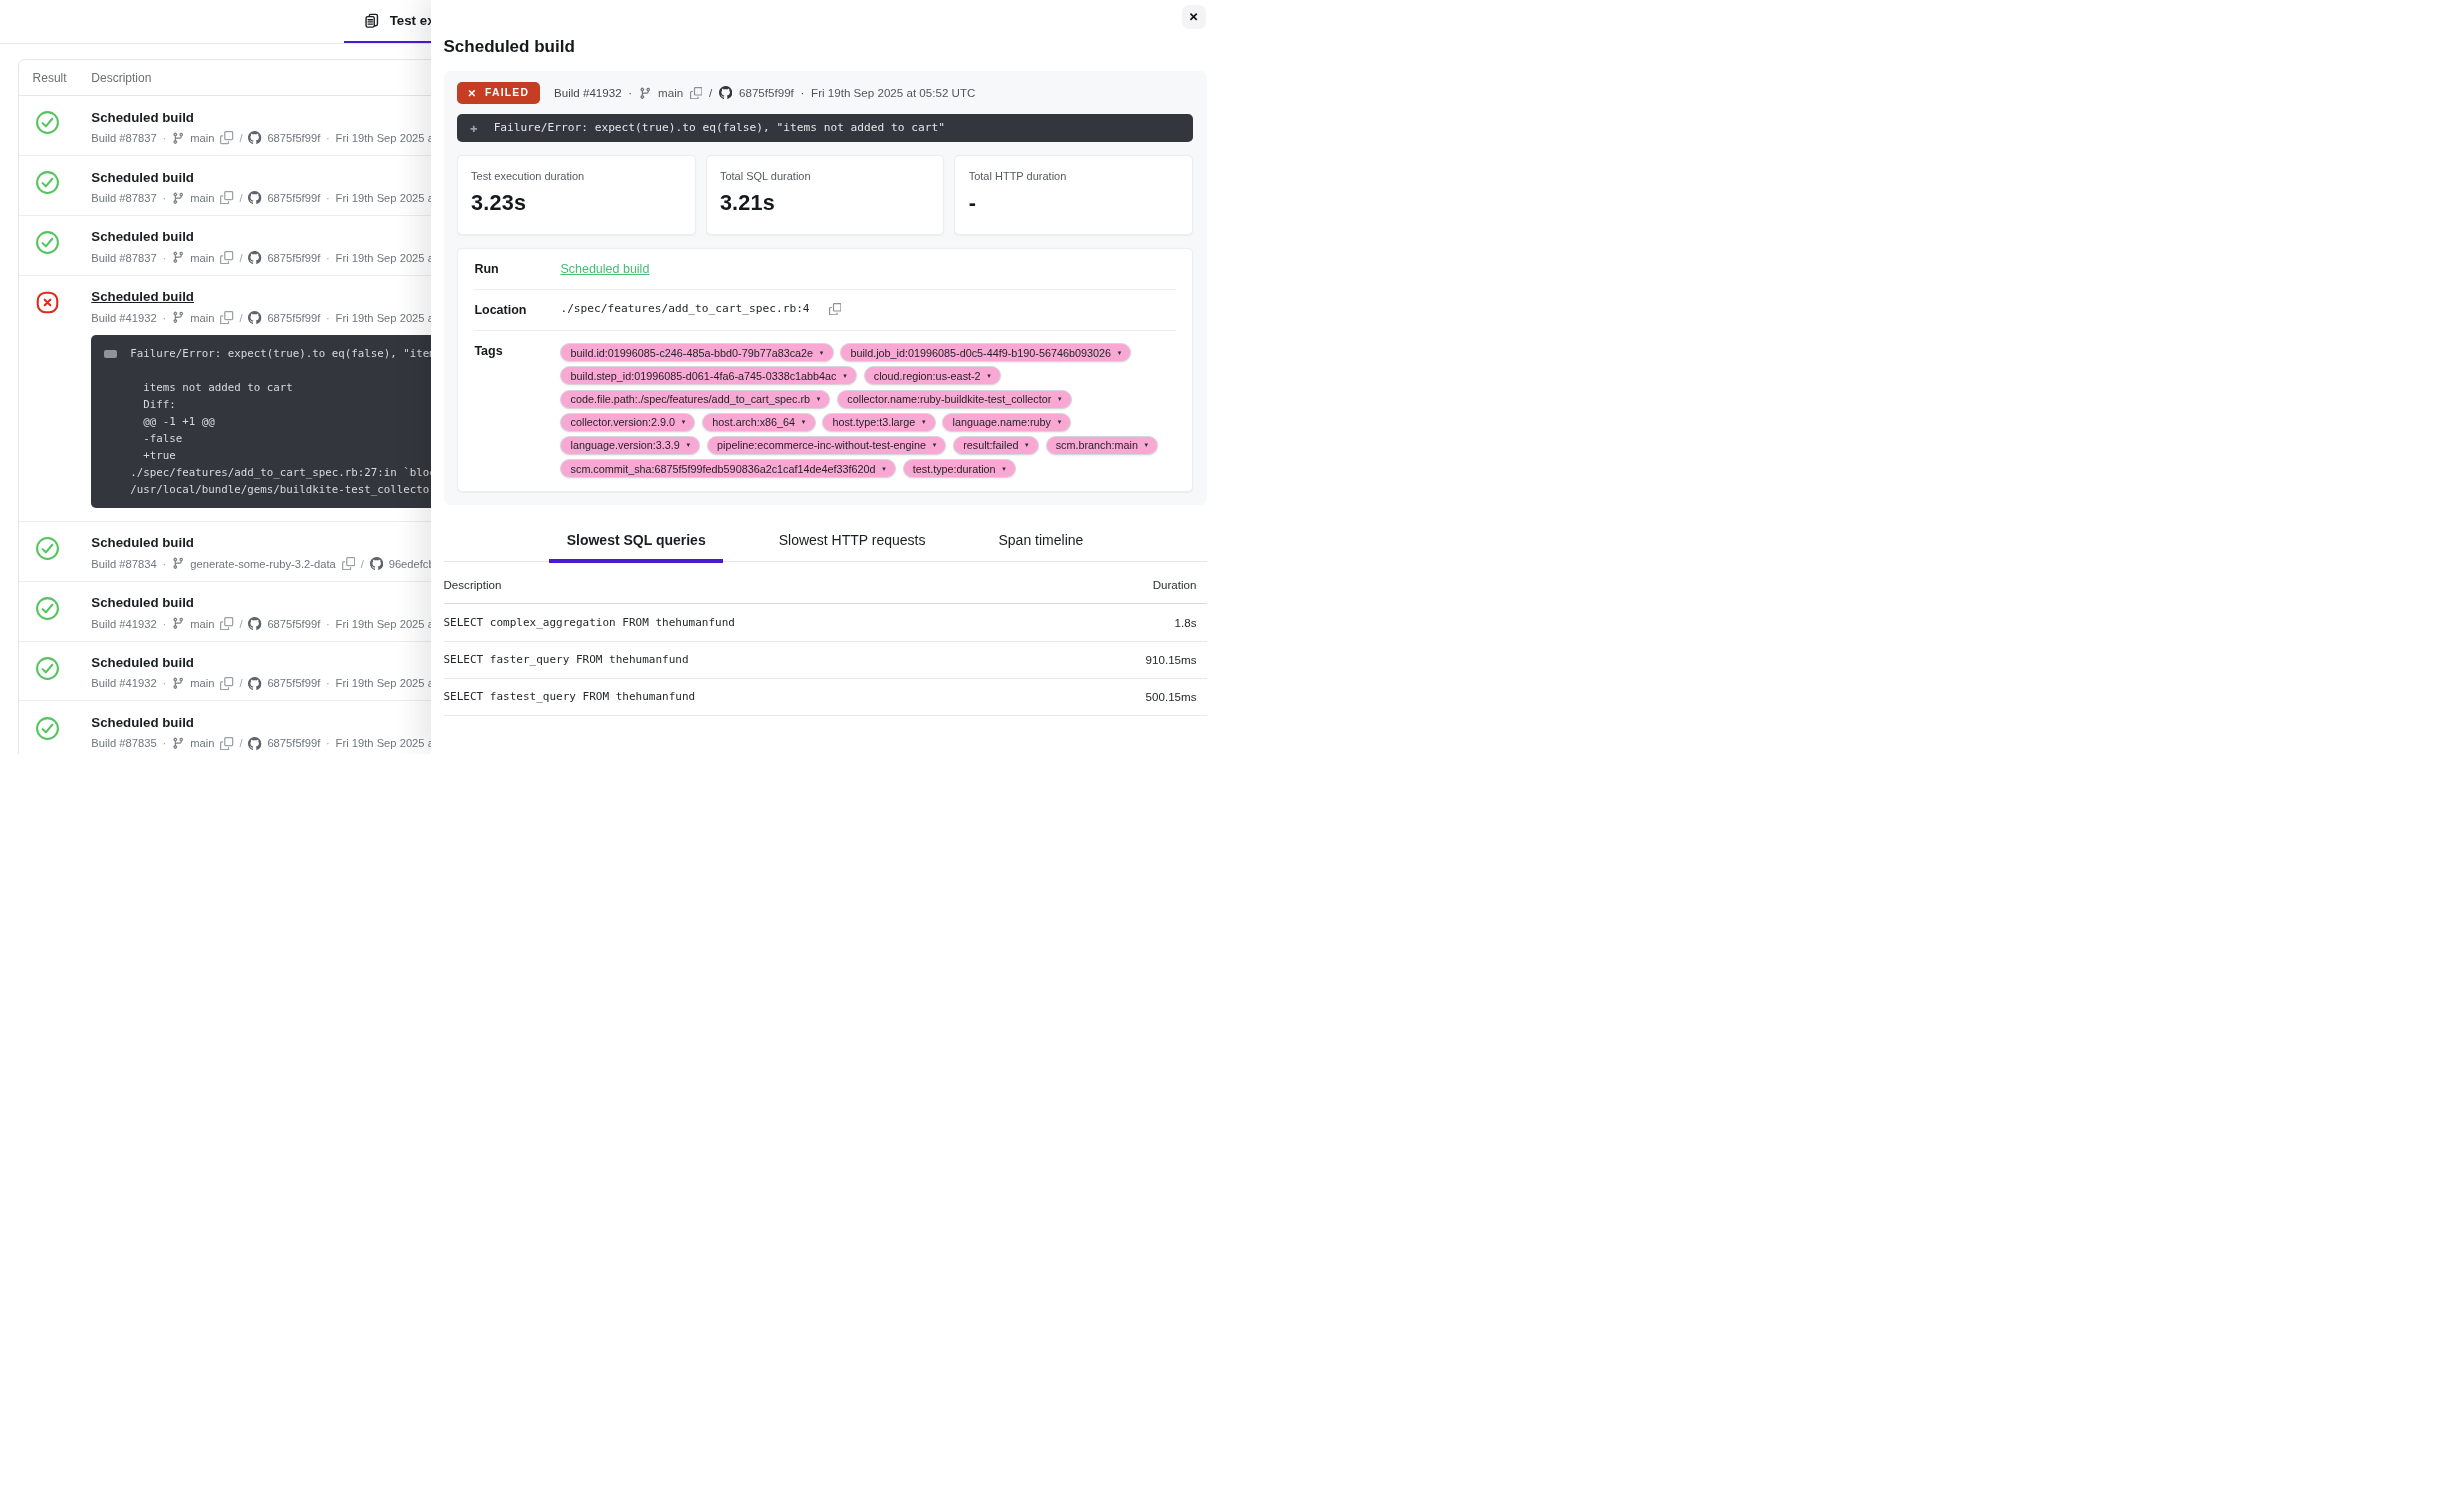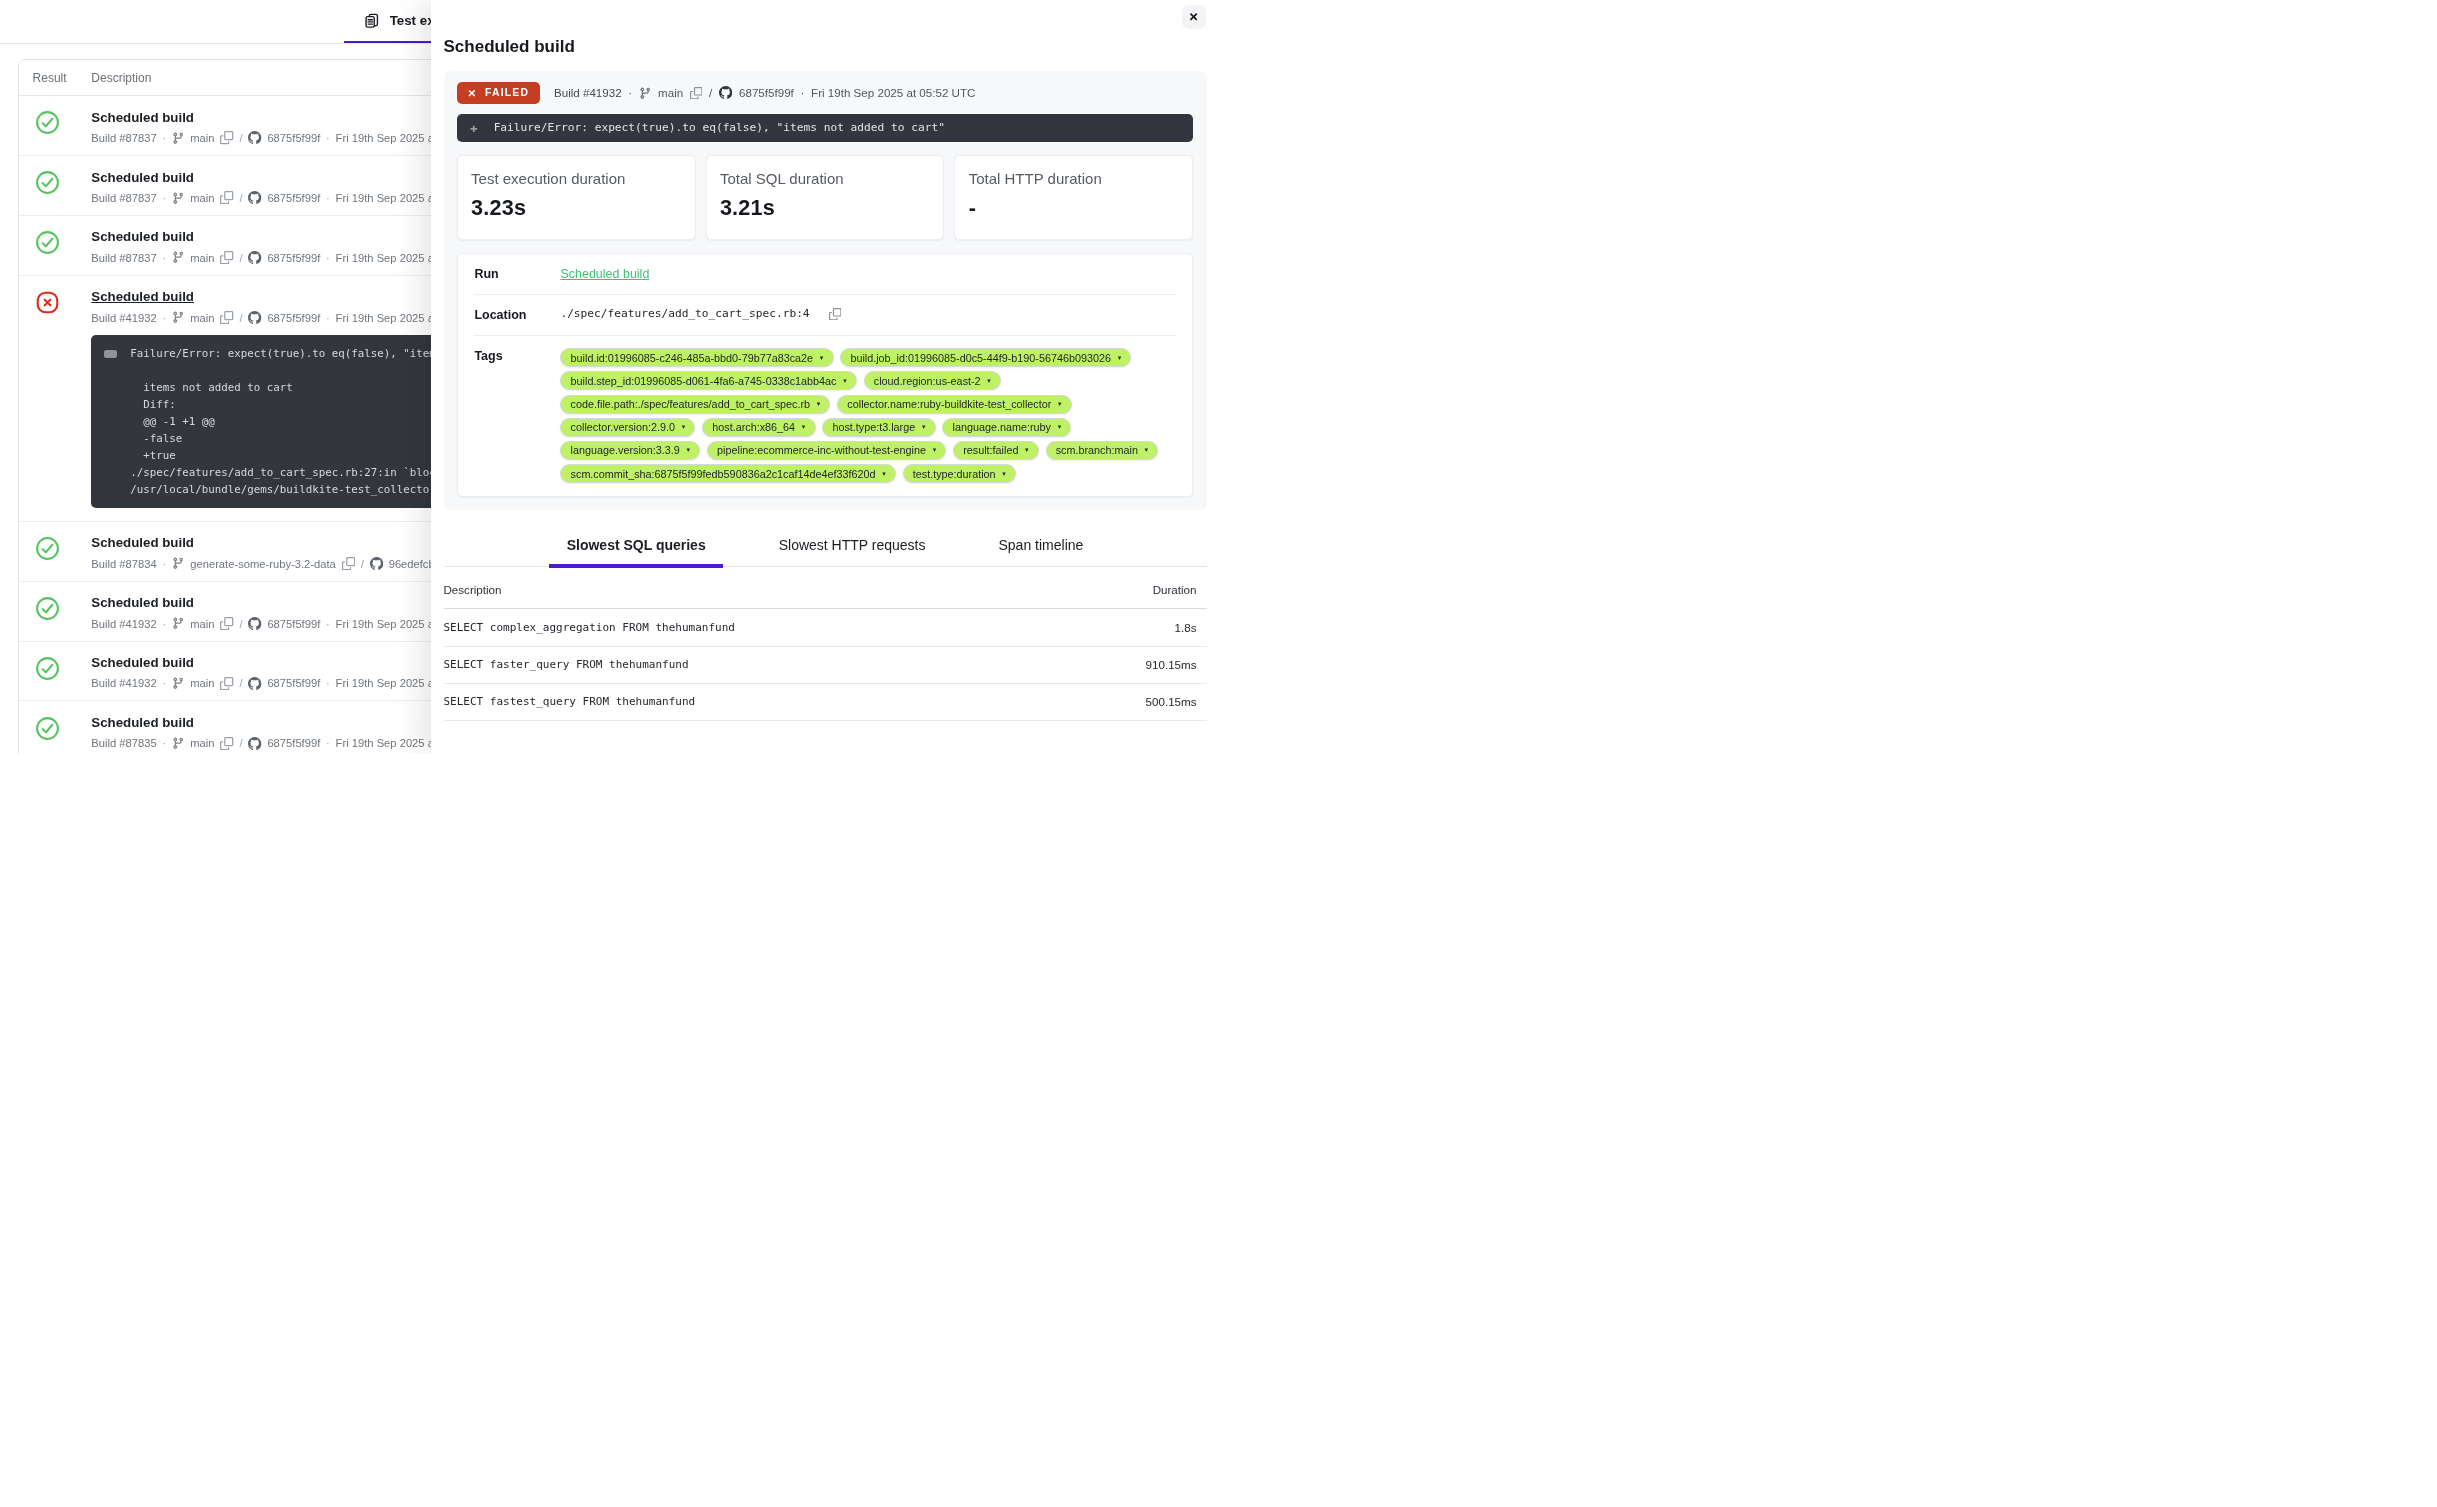--- a/index.html
+++ b/index.html
@@ -60,35 +60,35 @@
     border-radius:5px; padding:5px 10.8px; font-size:10.4px; font-weight:700; letter-spacing:1.2px; }
   .badge-meta { display:flex; align-items:center; gap:6.7px; font-size:11.6px; color:#51565c; white-space:nowrap; }
   .badge-meta .strong { color:#45494f; }
   .error-bar { background:#33373d; border-radius:5px; padding:6.7px 13.3px; display:flex; align-items:center;
     gap:16px; color:#e3e5e7; font-family:"DejaVu Sans Mono", monospace; font-size:11.2px; height:28px; }
   .plus-icon { color:#999ea5; font-size:12.5px; font-weight:700; line-height:1; }
 
   .stats { display:flex; gap:10px; margin-top:13.3px; }
   .stat-card { flex:1; background:#fff; border:0.8px solid #eceef1; border-radius:5px;
     box-shadow:0 0.8px 1.7px rgba(16,20,24,.05); padding:14px 13.3px 18.3px; }
-  .stat-label { font-size:15px; color:#565b62; }
+  .stat-label { font-size:11px; color:#565b62; }
   .stat-value { margin-top:8px; font-size:21.6px; font-weight:700; color:#15181c; letter-spacing:0.2px; }
 
   .details-card { margin-top:12.5px; background:#fff; border:0.8px solid #eceef1; border-radius:5px;
     box-shadow:0 0.8px 1.7px rgba(16,20,24,.05); padding:0 16.6px; }
   .detail-row { display:grid; grid-template-columns:86px 1fr; align-items:start;
     padding:12.5px 0; border-bottom:0.8px solid #ebedef; }
   .detail-row:last-child { border-bottom:none; }
   .detail-label { font-size:12.5px; font-weight:700; color:#16191d; padding-top:0.8px; }
   .run-link { font-size:12.5px; color:#45bd74; text-decoration:underline; cursor:pointer; }
   .loc-value { display:flex; align-items:center; gap:19px; font-family:"DejaVu Sans Mono", monospace;
     font-size:11.2px; color:#24272c; }
   .tags-wrap { display:flex; flex-wrap:wrap; gap:4.2px 6.7px; }
   .tag-pill { display:inline-flex; align-items:center; gap:6.7px; height:19px; padding:0 9.2px;
-    background:#bef264; border:0.8px solid #d5d7db; border-radius:10px;
+    background:#f9a8d4; border:0.8px solid #d5d7db; border-radius:10px;
     box-shadow:0 0.8px 1.7px rgba(16,20,24,.09); font-size:10.8px; color:#1e2126; cursor:pointer; white-space:nowrap; }
   .tag-pill .caret { font-size:7px; color:#2a2d32; }
 
   .tabs { display:flex; justify-content:center; gap:38px; margin-top:17.5px;
     border-bottom:0.8px solid #e4e6e9; }
   .tab-item { position:relative; padding:10px 17.5px 12.5px; font-size:14px; color:#1a1d22; cursor:pointer; }
   .tab-item.active { font-weight:700; }
   .tab-item.active::after { content:""; position:absolute; left:0; right:0; bottom:-1.7px; height:3.3px;
     background:#4b1ad5; }
 

